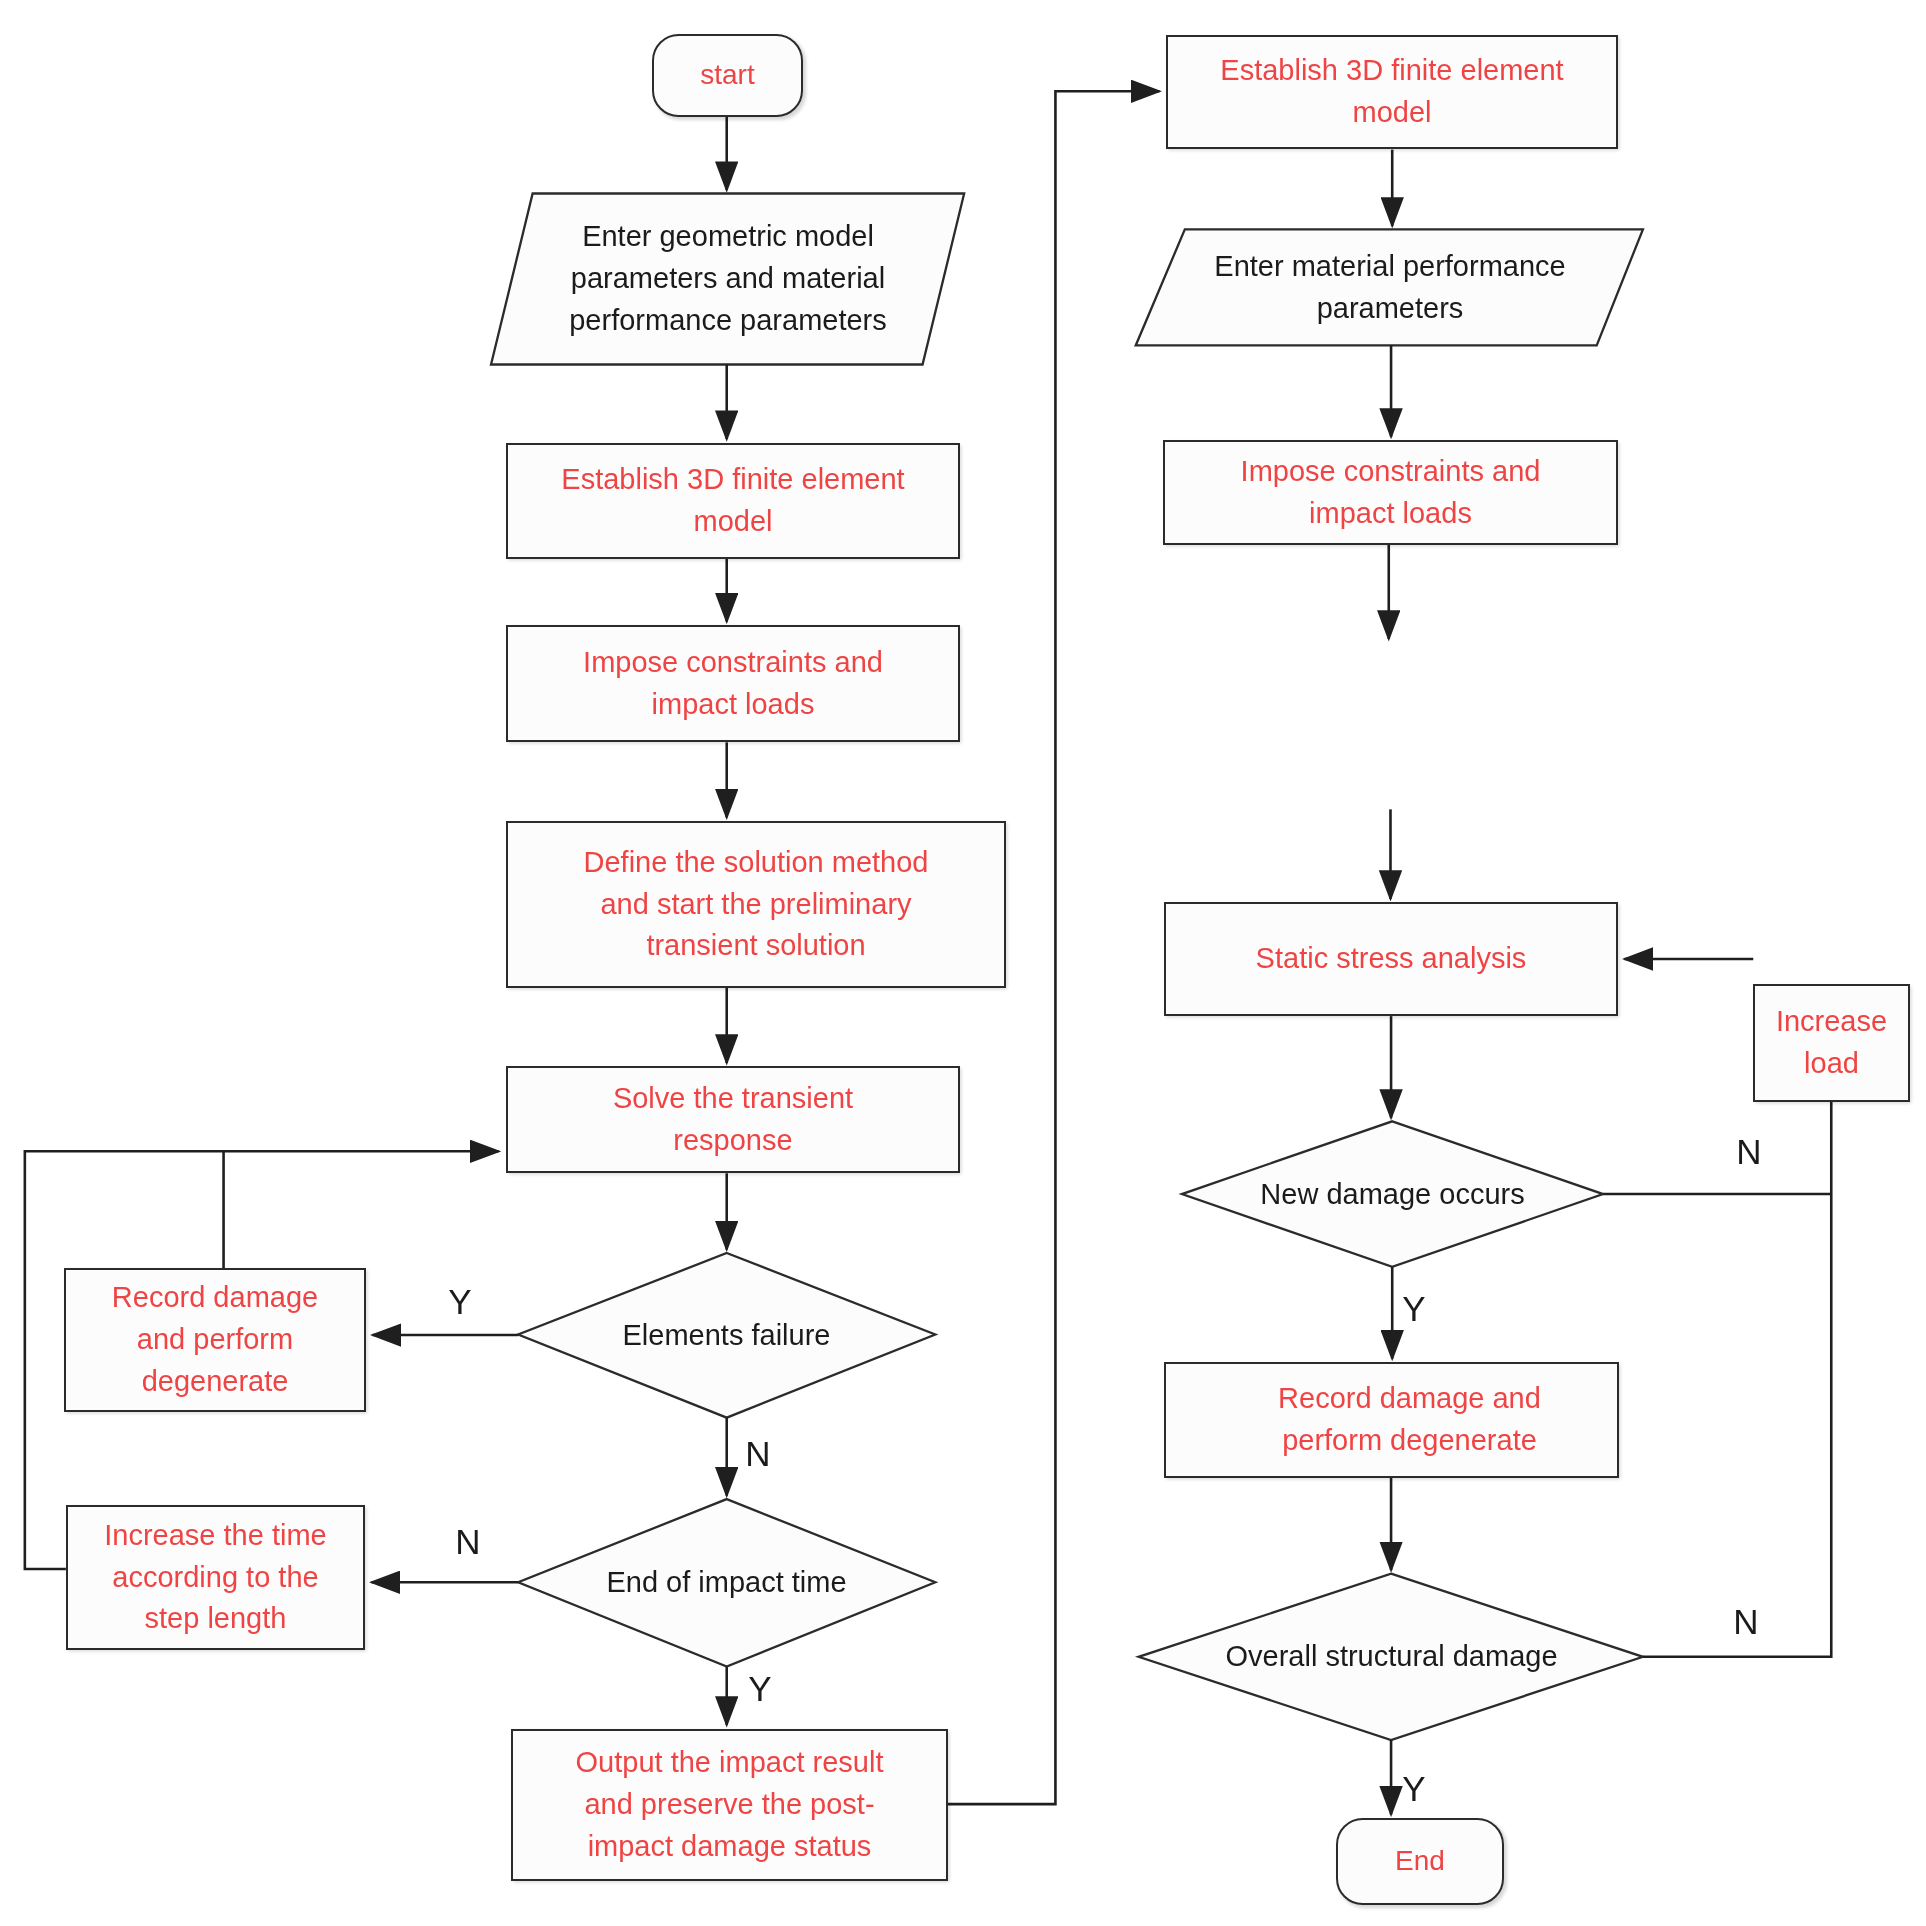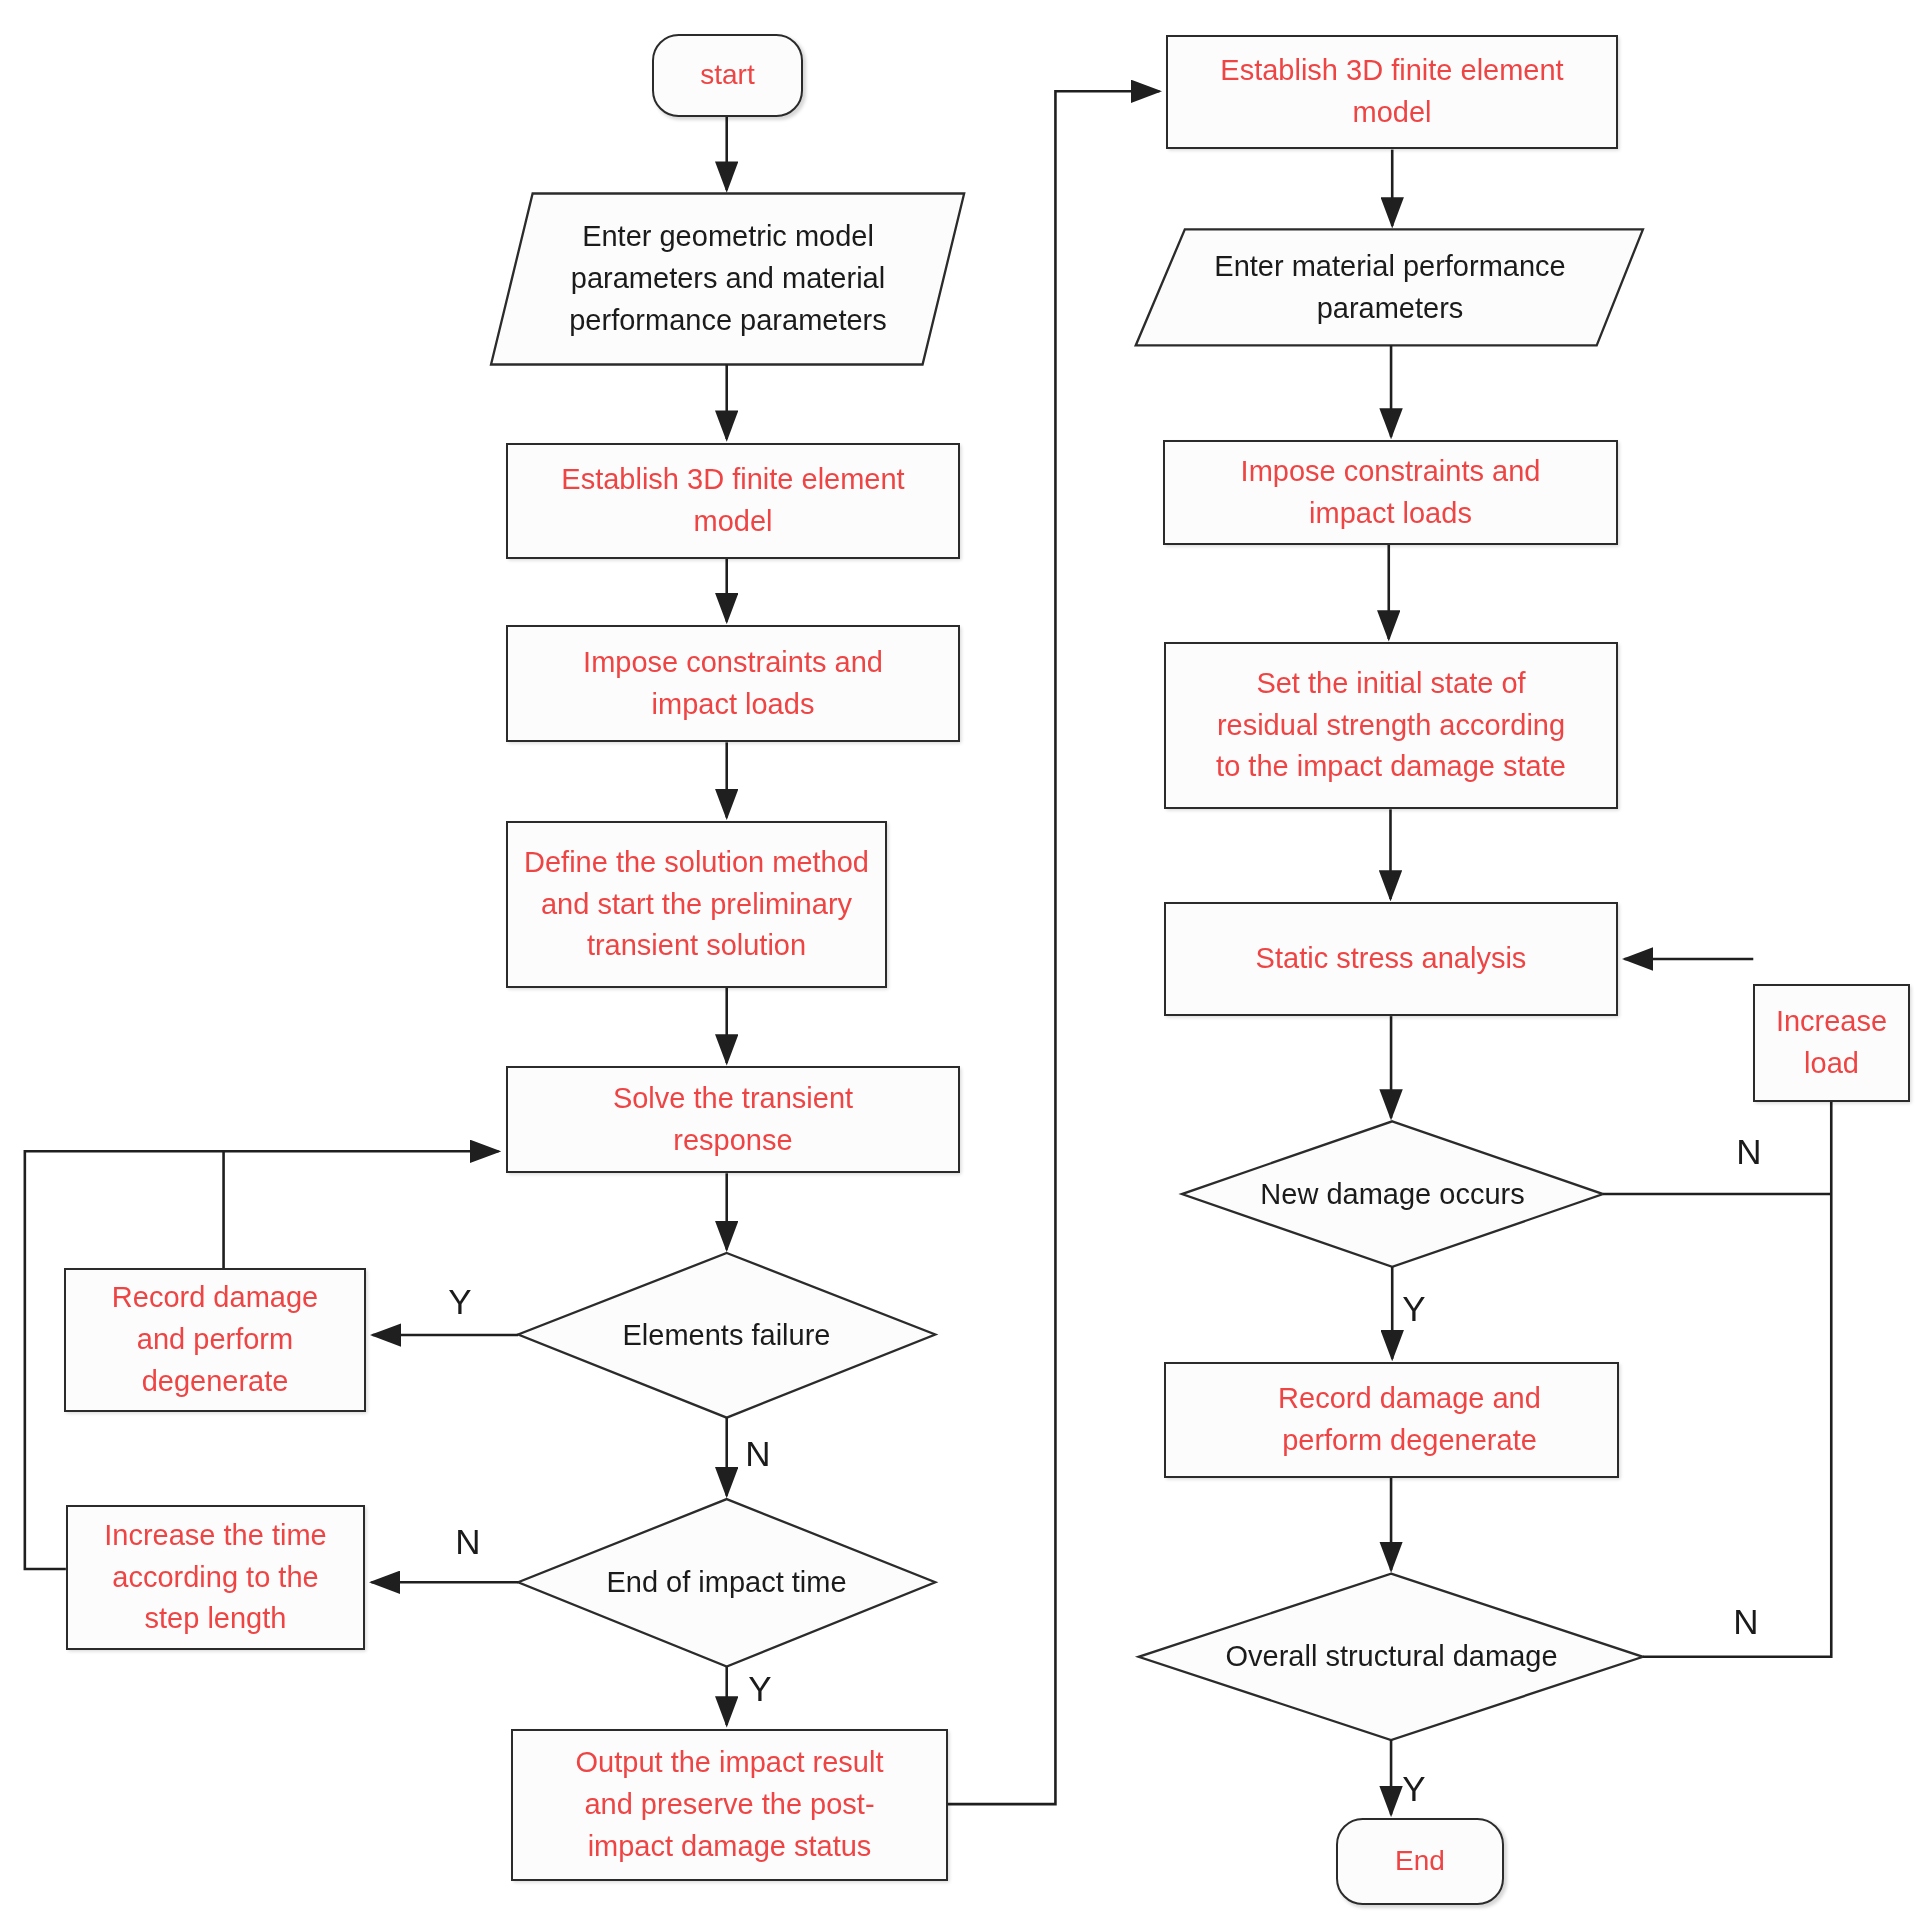--- a/index.html
+++ b/index.html
@@ -98,21 +98,21 @@
   </svg>
 
   <div class="node rounded" style="left:652px; top:34px; width:151px; height:83px; font-size:28px;">start</div>
 
   <div class="node" style="left:506px; top:443px; width:454px; height:116px;">Establish 3D finite element
 model</div>
 
   <div class="node" style="left:506px; top:625px; width:454px; height:117px;">Impose constraints and
 impact loads</div>
 
-  <div class="node" style="left:506px; top:821px; width:381px; height:167px;">Define the solution method
+  <div class="node" style="left:506px; top:821px; width:500px; height:167px;">Define the solution method
 and start the preliminary
 transient solution</div>
 
   <div class="node" style="left:506px; top:1066px; width:454px; height:107px;">Solve the transient
 response</div>
 
   <div class="node" style="left:64px; top:1268px; width:302px; height:144px;">Record damage
 and perform
 degenerate</div>
 
@@ -123,23 +123,20 @@
   <div class="node" style="left:511px; top:1729px; width:437px; height:152px;">Output the impact result
 and preserve the post-
 impact damage status</div>
 
   <div class="node" style="left:1166px; top:35px; width:452px; height:114px;">Establish 3D finite element
 model</div>
 
   <div class="node" style="left:1163px; top:440px; width:455px; height:105px;">Impose constraints and
 impact loads</div>
 
-  <div class="node" style="left:1164px; top:642px; width:454px; height:167px;">Set the initial state of
-residual strength according
-to the impact damage state</div>
 
   <div class="node" style="left:1164px; top:902px; width:454px; height:114px;">Static stress analysis</div>
 
   <div class="node" style="left:1753px; top:952px; width:157px; height:118px;margin-top:32px;">Increase
 load</div>
 
   <div class="node" style="left:1164px; top:1362px; width:455px; height:116px;padding-left:36px;">Record damage and
 perform degenerate</div>
 
   <div class="node rounded" style="left:1317px; top:1818px; width:168px; height:87px; font-size:28px;margin-left:19px;">End</div>

